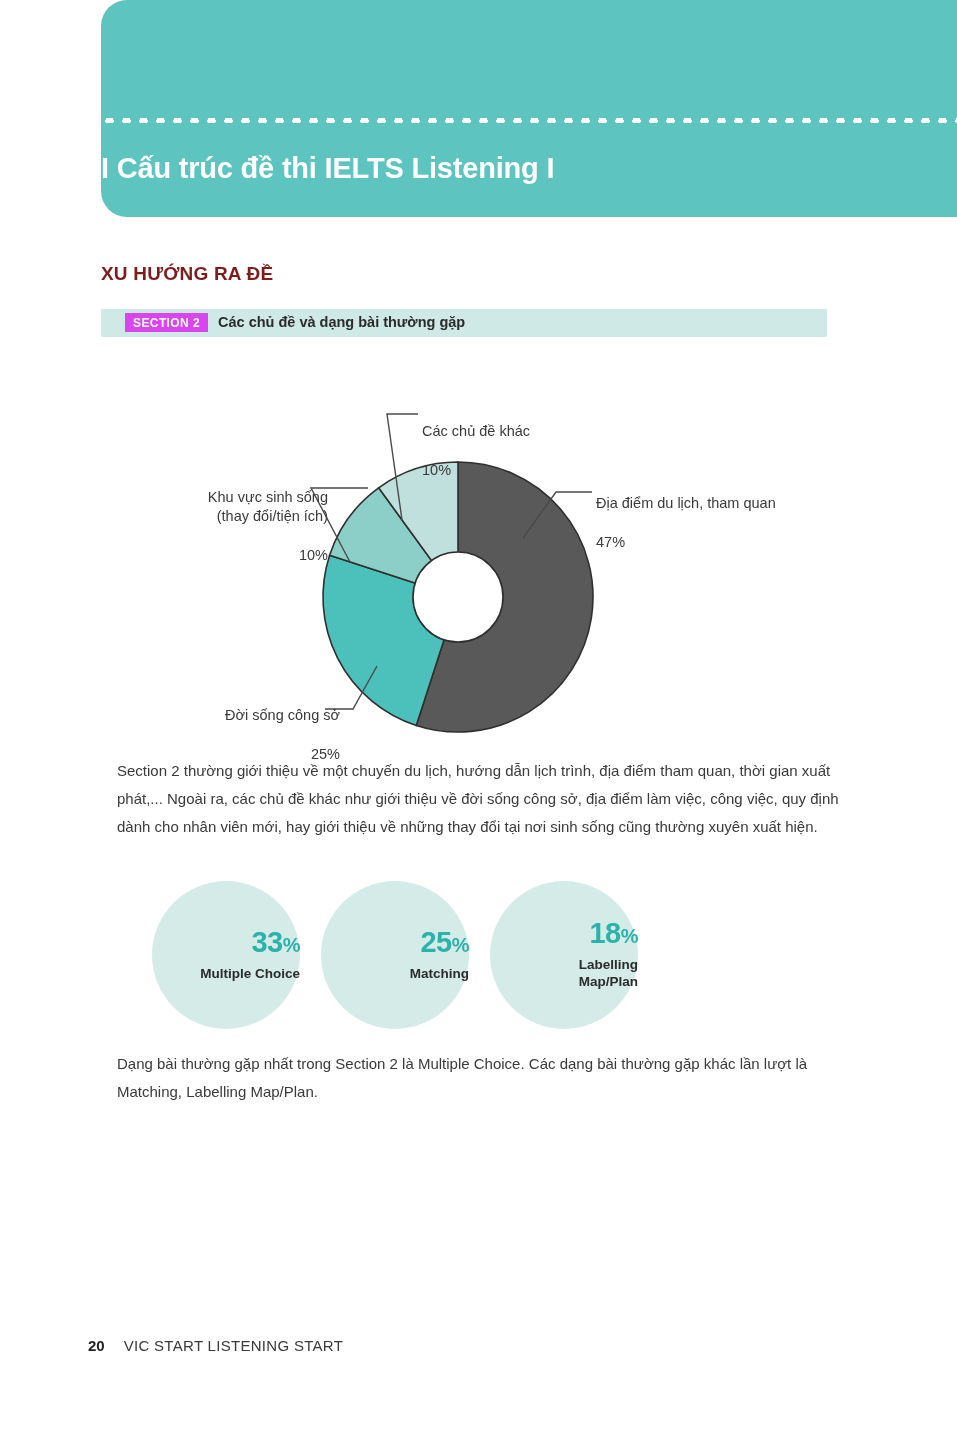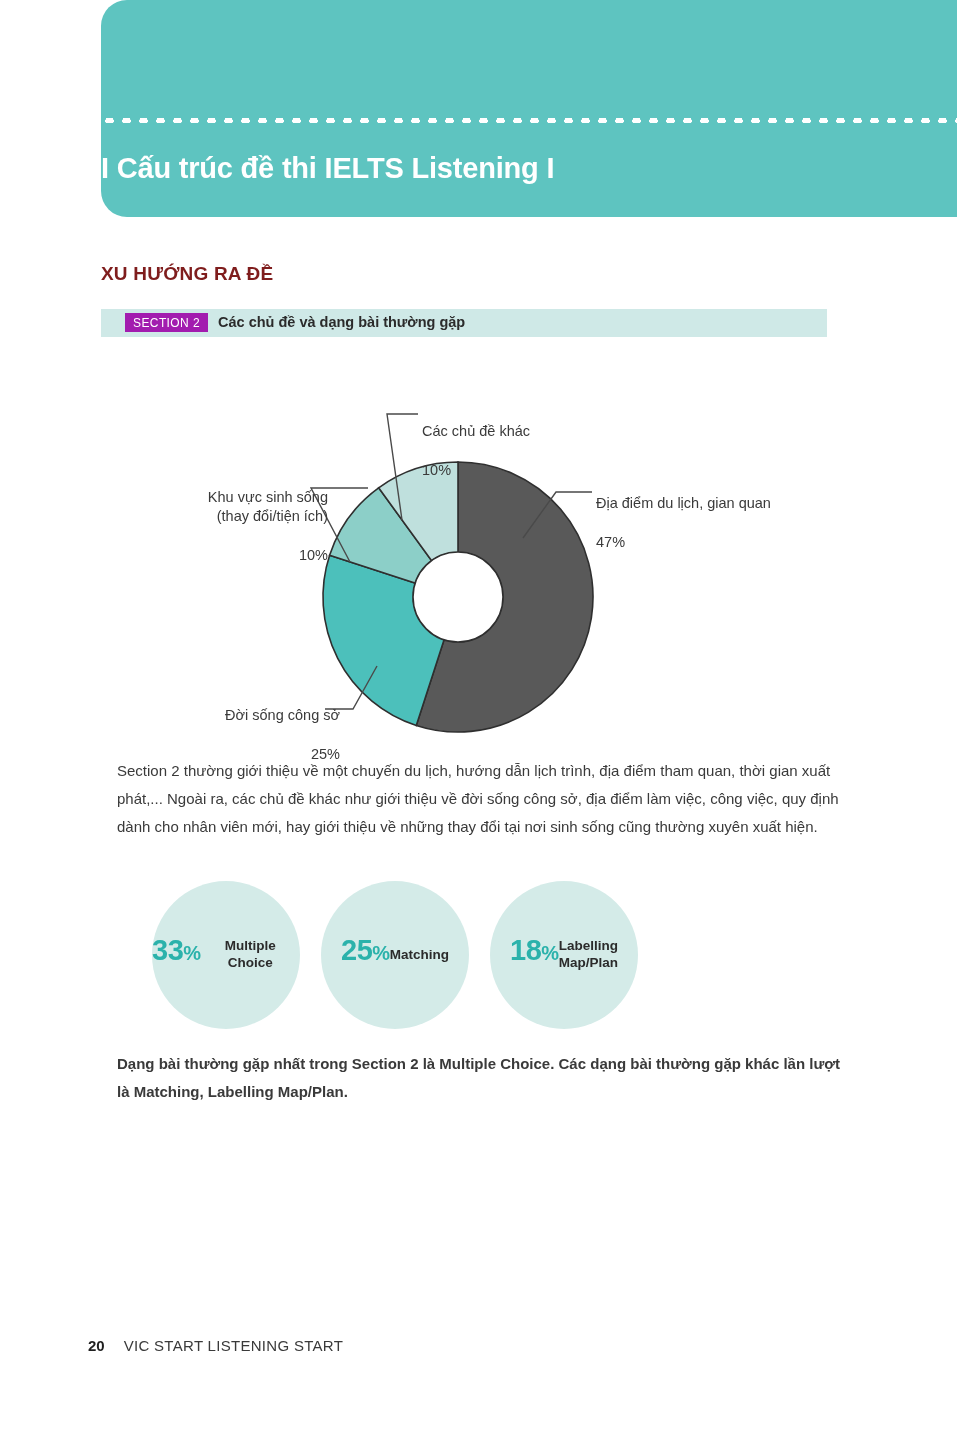--- a/index.html
+++ b/index.html
@@ -68,24 +68,24 @@
     width: 726px;
     height: 28px;
     background: #cfe9e7;
   }
   .section-badge {
     position: absolute;
     left: 125px;
     top: 313px;
     width: 83px;
     height: 19px;
-    background: #a21caf;
+    background: #d946ef;
     color: #ffffff;
     font-size: 12px;
-    font-weight: normal;
+    font-weight: bold;
     letter-spacing: 0.4px;
     display: flex;
     align-items: center;
     justify-content: center;
   }
   .section-text {
     position: absolute;
     left: 218px;
     top: 314px;
     font-size: 14.5px;
@@ -118,40 +118,40 @@
   
   .para {
     position: absolute;
     left: 117px;
     width: 738px;
     font-size: 15px;
     line-height: 1.85;
     color: #3a3a3a;
   }
   .para-1 { top: 757px; }
-  .para-2 { top: 1050px; font-weight: bold; }
+  .para-2 { top: 1050px; }
 
   
   .stats {
     position: absolute;
     left: 152px;
     top: 881px;
     width: 660px;
     height: 148px;
     display: flex;
     gap: 21px;
   }
   .stat-circle {
     width: 148px;
     height: 148px;
     border-radius: 50%;
     background: #d4ebe8;
     display: flex;
-    flex-direction: row;
-    align-items: center;
+    flex-direction: column;
+    align-items: flex-end;
     justify-content: center;
     text-align: center;
     box-sizing: border-box;
   }
   .stat-pct {
     font-size: 29px;
     font-weight: bold;
     color: #2bb2ab;
     line-height: 1;
     margin-bottom: 9px;
@@ -231,21 +231,21 @@
   <div class="chart-label lbl-khu">
     <div>Khu vực sinh sống
 (thay đổi/tiện ích)</div>
     <div>10%</div>
   </div>
   <div class="chart-label lbl-doi">
     <div>Đời sống công sở</div>
     <div>25%</div>
   </div>
   <div class="chart-label lbl-dia">
-    <div>Địa điểm du lịch, gian quan</div>
+    <div>Địa điểm du lịch, tham quan</div>
     <div>47%</div>
   </div>
 </div>
 
 <div class="para para-1">Section 2 thường giới thiệu về một chuyến du lịch, hướng dẫn lịch trình, địa điểm tham quan, thời gian xuất phát,... Ngoài ra, các chủ đề khác như giới thiệu về đời sống công sở, địa điểm làm việc, công việc, quy định dành cho nhân viên mới, hay giới thiệu về những thay đổi tại nơi sinh sống cũng thường xuyên xuất hiện.</div>
 
 <div class="stats">
   <div class="stat-circle">
     <div class="stat-pct"><span>33</span><span class="sym">%</span></div>
     <div class="stat-label">Multiple Choice</div>

